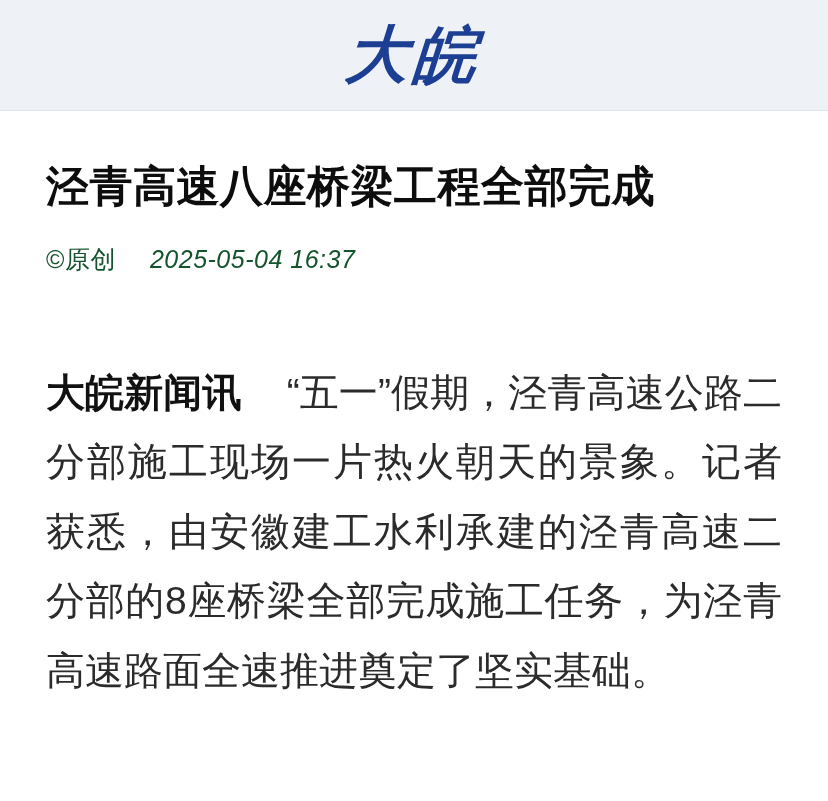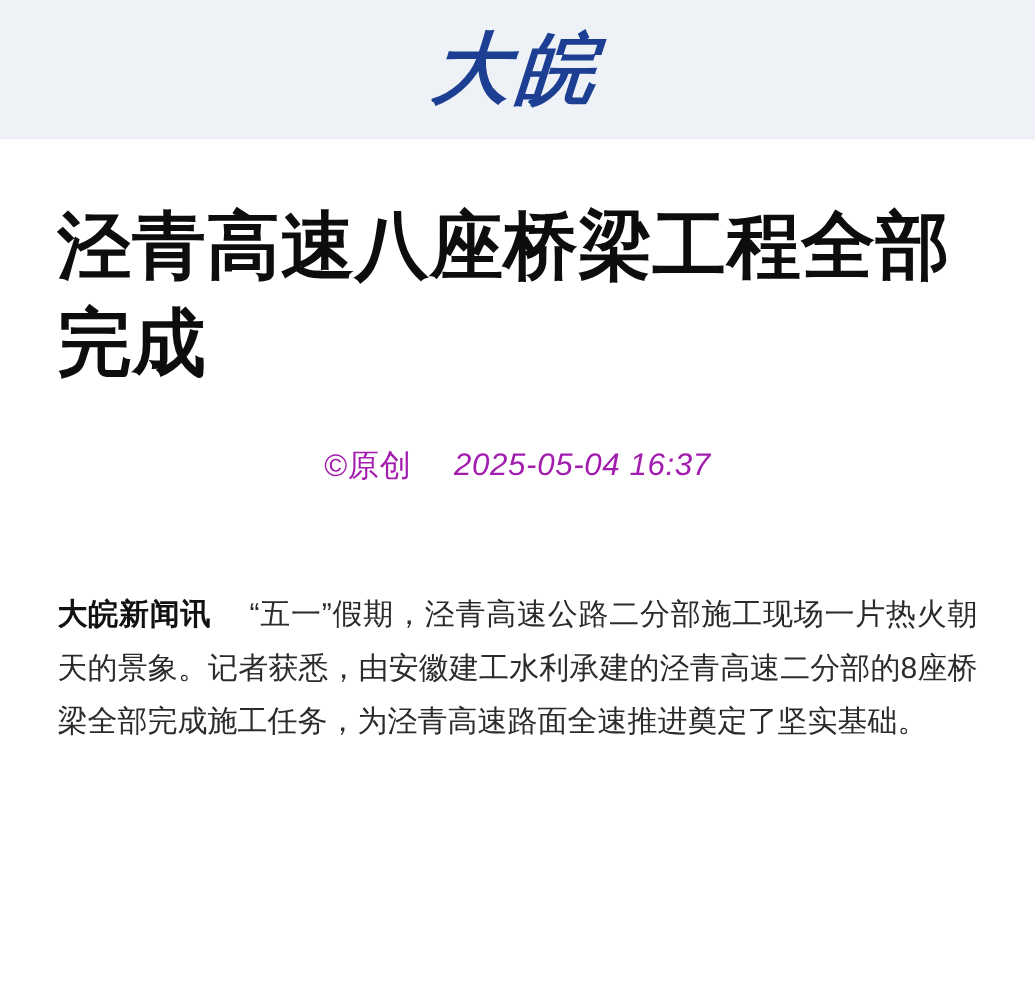--- a/index.html
+++ b/index.html
@@ -50,49 +50,48 @@
   }
 
   
   .article {
     padding: 0 46px;
     box-sizing: border-box;
   }
 
   .headline {
     margin: 48px 0 0 0;
-    font-size: 59px;
+    font-size: 43px;
     line-height: 1.30;
     font-weight: 700;
     color: #0d0d0d;
     letter-spacing: 0.5px;
     word-break: break-all;
   }
 
   .meta-row {
-    margin-top: 44px;
+    margin-top: 28px;
     display: flex;
     align-items: center;
-    color: #a21caf;
+    color: #14532d;
     font-size: 25px;
     letter-spacing: 0.5px;
-    justify-content: center;
   }
   .meta-origin {
     margin-right: 34px;
     white-space: nowrap;
   }
   .meta-date {
     white-space: nowrap;
     font-style: italic;
   }
 
   .body-block {
     margin-top: 82px;
-    font-size: 24px;
+    font-size: 39px;
     line-height: 1.78;
     color: #2b2b2b;
     text-align: justify;
     word-break: break-all;
   }
   .lede {
     font-weight: 700;
     color: #111111;
     margin-right: 6px;
   }

